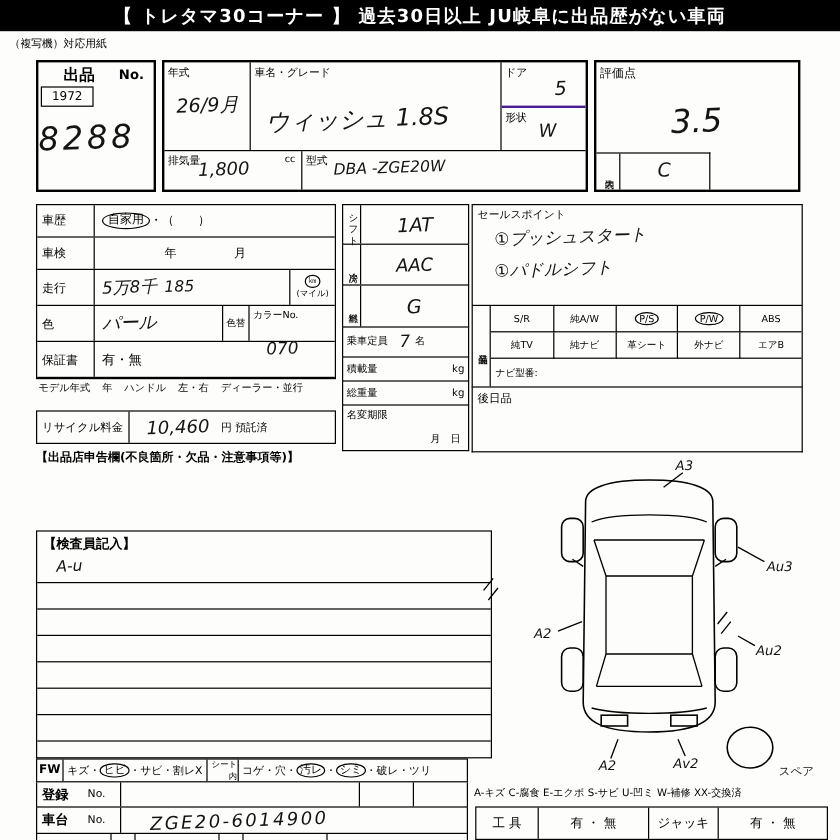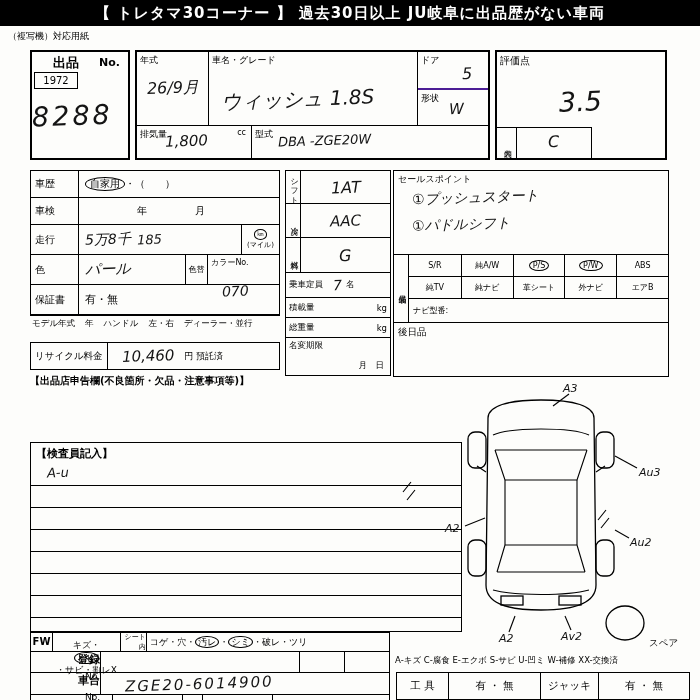--- a/index.html
+++ b/index.html
@@ -101,42 +101,42 @@
                 grid-template-rows:22px 22px 22px; }
   .eq-cell { border-left:1px solid #000; border-bottom:1px solid #000; font-size:8px;
              display:flex; align-items:center; justify-content:center; text-align:center; }
   .eq-cell:nth-child(5n+1) { border-left:0; }
   #eq-navi { grid-column:1 / -1; border-bottom:0; justify-content:flex-start; padding-left:4px; }
   .eq-cell .circle { padding:0 3px; font-size:8px; }
   #later-box { height:54px; border:1px solid #000; border-top:0; position:relative; }
   #later-lbl { position:absolute; left:4px; top:3px; font-size:9.5px; }
 
   
-  #inspector { left:30px; top:442px; width:432px; height:190px; border:1.5px solid #000; position:absolute; }
+  #inspector { left:30px; top:442px; width:380px; height:190px; border:1.5px solid #000; position:absolute; }
   #inspector-lbl { position:absolute; left:5px; top:3px; font-size:11px; font-weight:bold; }
   #inspector-note { position:absolute; left:16px; top:22px; font-size:13px; }
   .rule { position:absolute; left:0; width:100%; border-top:1px solid #000; }
 
   #fw-strip { left:30px; top:632px; width:360px; height:20px; border:1px solid #000;
               display:flex; align-items:center; font-size:9px; position:absolute; }
   #fw-lbl { width:22px; text-align:center; font-weight:bold; font-size:10px;
             border-right:1px solid #000; height:100%; line-height:18px; }
-  #fw-items { padding:6px 3px; border-right:1px solid #000; height:100%; display:flex; align-items:center;flex-direction:column; }
+  #fw-items { padding:6px 3px; border-right:1px solid #000; height:100%; display:flex; align-items:center; }
   #seat-lbl { width:26px; font-size:7px; text-align:right; border-right:1px solid #000;
               height:100%; display:flex; align-items:center; justify-content:center; }
   #seat-items { padding:0 3px; display:flex; align-items:center; }
   #fw-strip .circle { padding:0 2px; border-width:1px; }
 
   .brow { left:30px; width:360px; border:1px solid #000; border-top:0;
           display:flex; align-items:center; position:absolute; }
   #reg-row { top:652px; height:21px; }
   #chassis-row { top:673px; height:22px; }
   #garage-row { top:695px; height:22px; }
   .brow .blbl { width:70px; border-right:1px solid #000; height:100%;
-                display:flex; align-items:flex-end; padding-left:4px; gap:4px;flex-direction:column; }
+                display:flex; align-items:center; padding-left:4px; gap:16px; }
   .blbl .big { font-size:11px; font-weight:bold; }
   .blbl .no { font-size:9px; }
   #chassis-val { font-size:15px; letter-spacing:2px; margin-left:24px; }
   .rcellA { width:45px; height:100%; border-left:1px solid #000; margin-left:auto; }
   .rcellB { width:45px; height:100%; border-left:1px solid #000; }
   #garage-row .glbl { width:62px; font-size:8px; border-right:1px solid #000;
                       height:100%; display:flex; align-items:center; padding-left:3px; }
   .gcell { height:100%; border-right:1px solid #000; }
 
   

